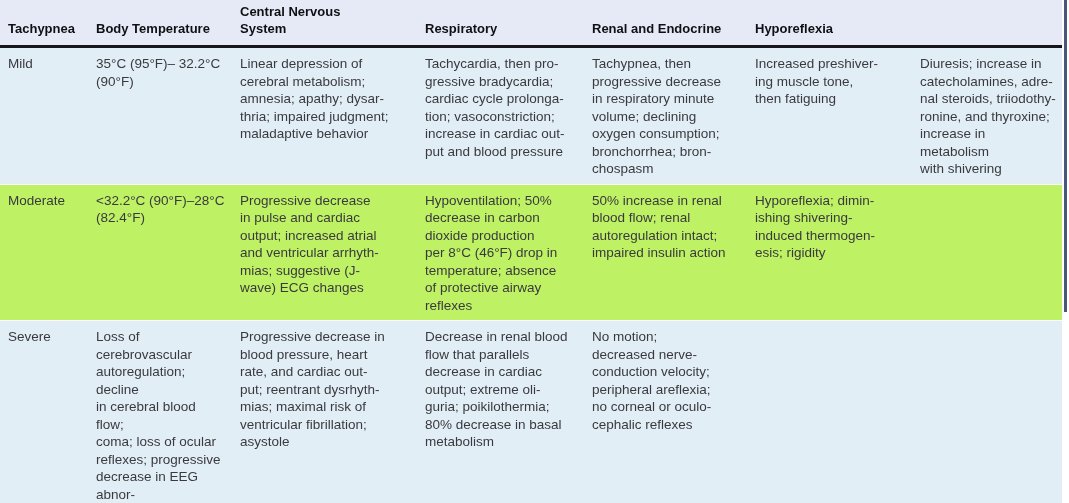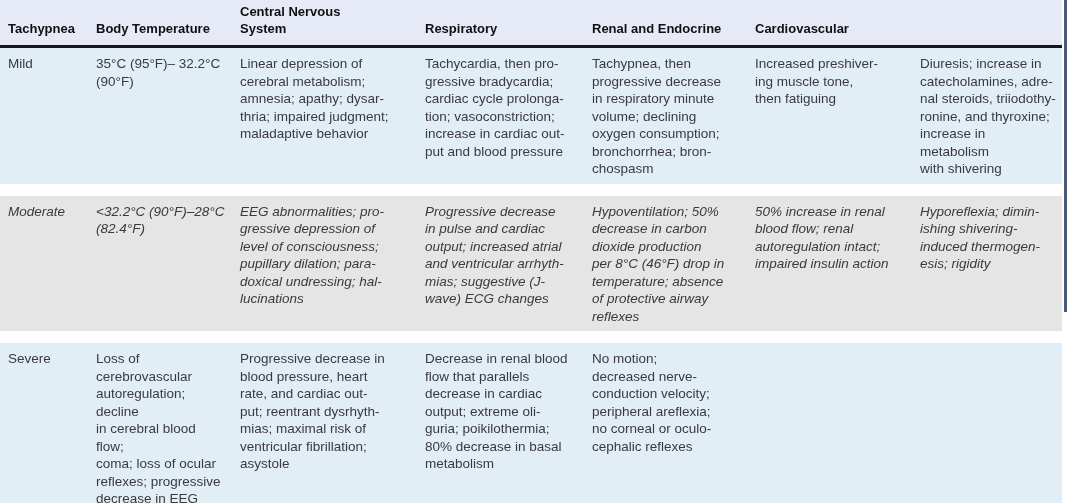--- a/index.html
+++ b/index.html
@@ -26,25 +26,25 @@
     display: flex;
     align-items: flex-end;
     padding: 4px 6px 8px 8px;
     font-size: 13px;
     font-weight: bold;
     color: #101014;
     line-height: 16.5px;
     white-space: pre-line;
   }
   .trow {
-    margin-bottom: 12px;
+    margin-bottom: 1px;
     min-height: 132px;
   }
   .trow.shade-a { background: #e2eef6; }
-  .trow.shade-b { background: #e5e5e5; font-style: italic; }
+  .trow.shade-b { background: #bef264; }
   .td {
     padding: 7px 6px 6px 8px;
     font-size: 13.5px;
     line-height: 17.5px;
     color: #3a3a3e;
     white-space: pre-line;
   }
   .footer { padding: 9px 0 0 6px; }
   .foot-line {
     font-size: 12.5px;
@@ -69,21 +69,21 @@
 
   <div class="tbl">
 
     <div class="grid-row thead">
       <div class="th">Tachypnea</div>
       <div class="th">Body Temperature</div>
       <div class="th">Central Nervous
 System</div>
       <div class="th">Respiratory</div>
       <div class="th">Renal and Endocrine</div>
-      <div class="th">Cardiovascular</div>
+      <div class="th">Hyporeflexia</div>
     </div>
 
     <div class="grid-row trow shade-a">
       <div class="td">Mild</div>
       <div class="td">35°C (95°F)– 32.2°C
 (90°F)</div>
       <div class="td">Linear depression of
 cerebral metabolism;
 amnesia; apathy; dysar-
 thria; impaired judgment;
@@ -109,26 +109,20 @@
 nal steroids, triiodothy-
 ronine, and thyroxine;
 increase in metabolism
 with shivering</div>
     </div>
 
     <div class="grid-row trow shade-b">
       <div class="td">Moderate</div>
       <div class="td">&lt;32.2°C (90°F)–28°C
 (82.4°F)</div>
-      <div class="td">EEG abnormalities; pro-
-gressive depression of
-level of consciousness;
-pupillary dilation; para-
-doxical undressing; hal-
-lucinations</div>
       <div class="td">Progressive decrease
 in pulse and cardiac
 output; increased atrial
 and ventricular arrhyth-
 mias; suggestive (J-
 wave) ECG changes</div>
       <div class="td">Hypoventilation; 50%
 decrease in carbon
 dioxide production
 per 8°C (46°F) drop in

